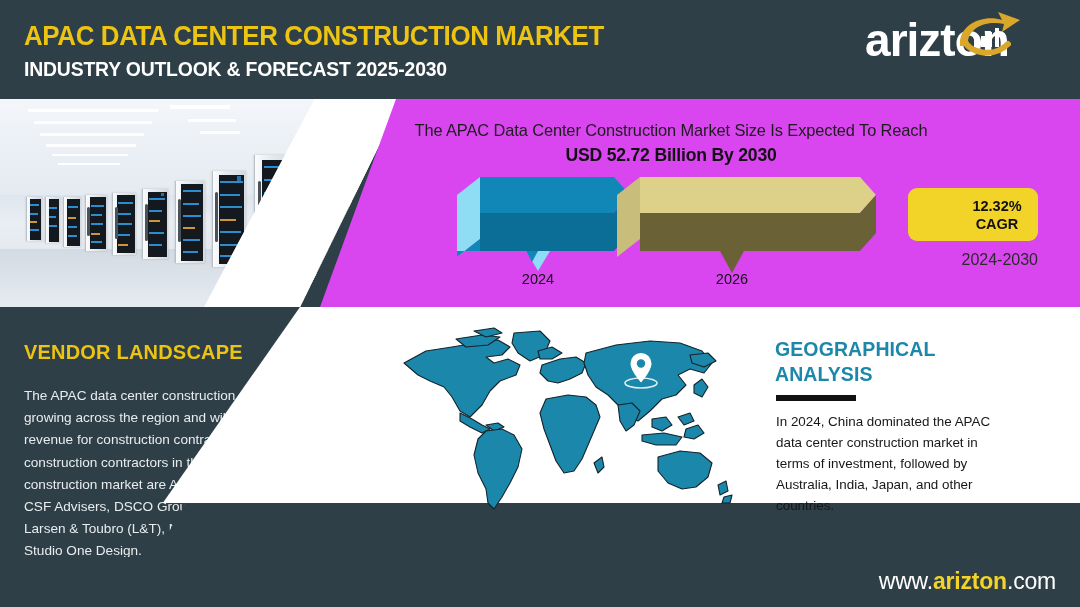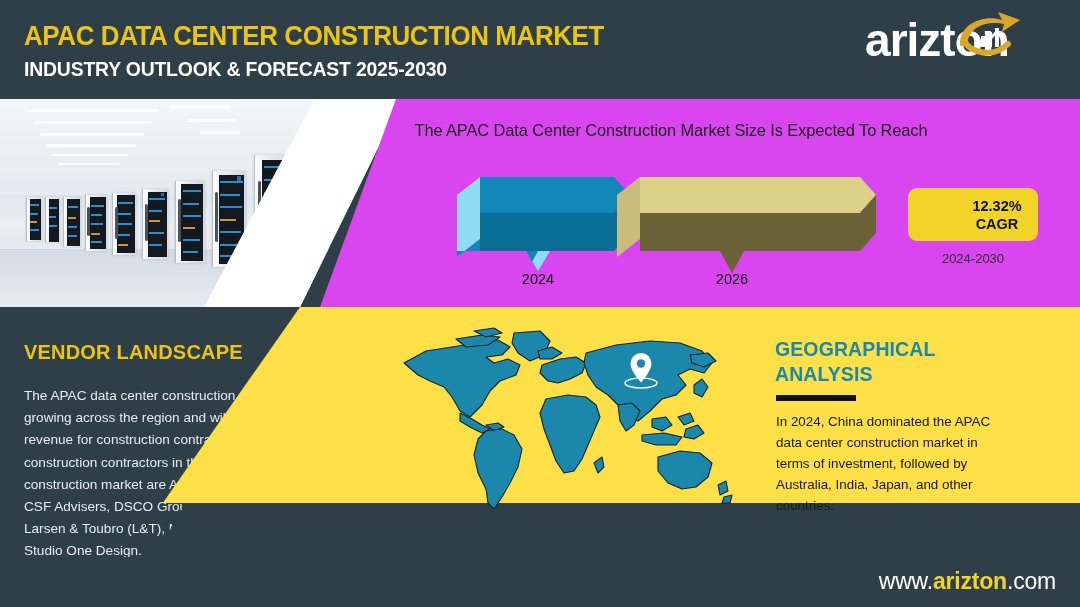--- a/index.html
+++ b/index.html
@@ -100,43 +100,43 @@
     text-align:center;
   }
 
   #cagr-badge {
     position:absolute; left:588px; top:89px; width:130px; height:53px;
     background:#f2d328; border-radius:9px;
     display:flex; flex-direction:column; align-items:center; justify-content:center;padding-left:48px;
   }
   #cagr-badge div { font-size:14.5px; font-weight:bold; color:#111; line-height:18px; }
   #cagr-range {
-    position:absolute; left:588px; top:152px; width:130px; text-align:center;
-    font-size:13px; color:#2b2b2b;
+    position:absolute; left:588px; top:152px; width:130px; text-align:right;
+    font-size:16px; color:#2b2b2b;
   }
 
   
   #vendor {
     position:absolute; left:0; top:307px; width:520px; height:300px;
     background:#2e3f47;
     clip-path: polygon(0 0, 300px 0, 125px 300px, 0 300px);
   }
   #vendor-title {
     position:absolute; left:24px; top:34px;
     font-size:20px; font-weight:bold; color:#edc412; letter-spacing:0.2px;
   }
   #vendor-body {
     position:absolute; left:24px; top:78px; width:346px;
     font-size:13.6px; line-height:22.2px; color:#e8ecef;
   }
 
   
   #geo {
     position:absolute; left:125px; top:307px; width:955px; height:196px;
-    background:#fde047;
+    background:#ffffff;
     clip-path: polygon(175px 0, 955px 0, 955px 250px, 0 250px);
   }
   #map-wrap { position:absolute; left:265px; top:18px; width:360px; height:215px; }
   #map-wrap svg { width:100%; height:100%; display:block; }
 
   #geo-title {
     position:absolute; left:650px; top:30px; width:230px;
     font-size:19.5px; font-weight:bold; color:#1b87ab; line-height:25px;
     letter-spacing:0.1px;
   }
@@ -298,20 +298,21 @@
         <div class="led" style="left:6%;top:92%;width:80%"></div>
       </div>
       <div class="handle"></div>
       <div class="screen"></div>
     </div>
   <div id="photo-diag"></div>
 </div>
 
 <div id="forecast">
   <div id="fc-line1">The APAC Data Center Construction Market Size Is Expected To Reach</div>
+  <div id="fc-line2">USD 52.72 Billion By 2030</div>
 
   <svg id="chart" viewBox="0 0 760 208">
 
     <g>
       <polygon points="137,96 160,78 160,140 137,158" fill="#8fdcf5"></polygon>
       <polygon points="160,78 294,78 294,114 160,114" fill="#1187b8"></polygon>
       <polygon points="160,114 294,114 294,152 160,152" fill="#0b6e96"></polygon>
       <polygon points="137,158 160,140 160,152 137,152" fill="#1187b8"></polygon>
       <polygon points="294,78 310,96 294,114" fill="#1187b8"></polygon>
       <polygon points="294,114 310,96 310,134 294,152" fill="#0b6e96"></polygon>

